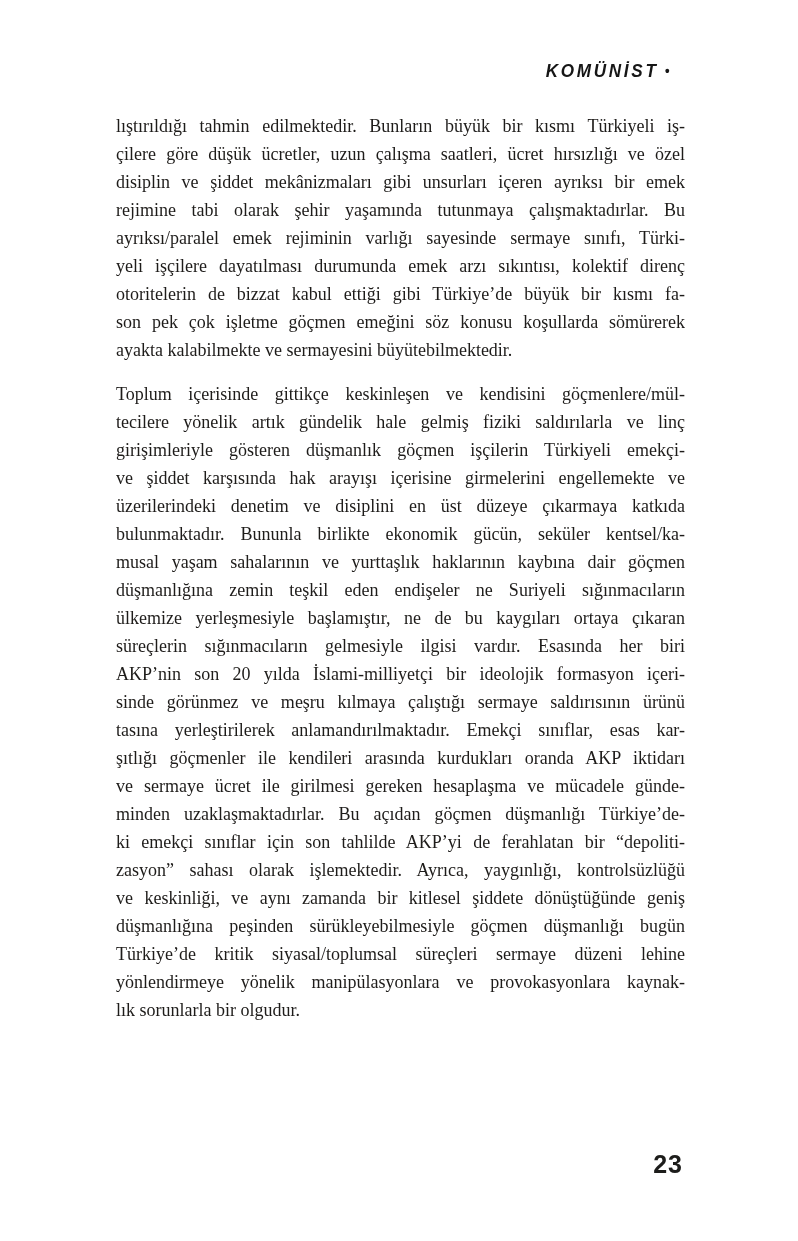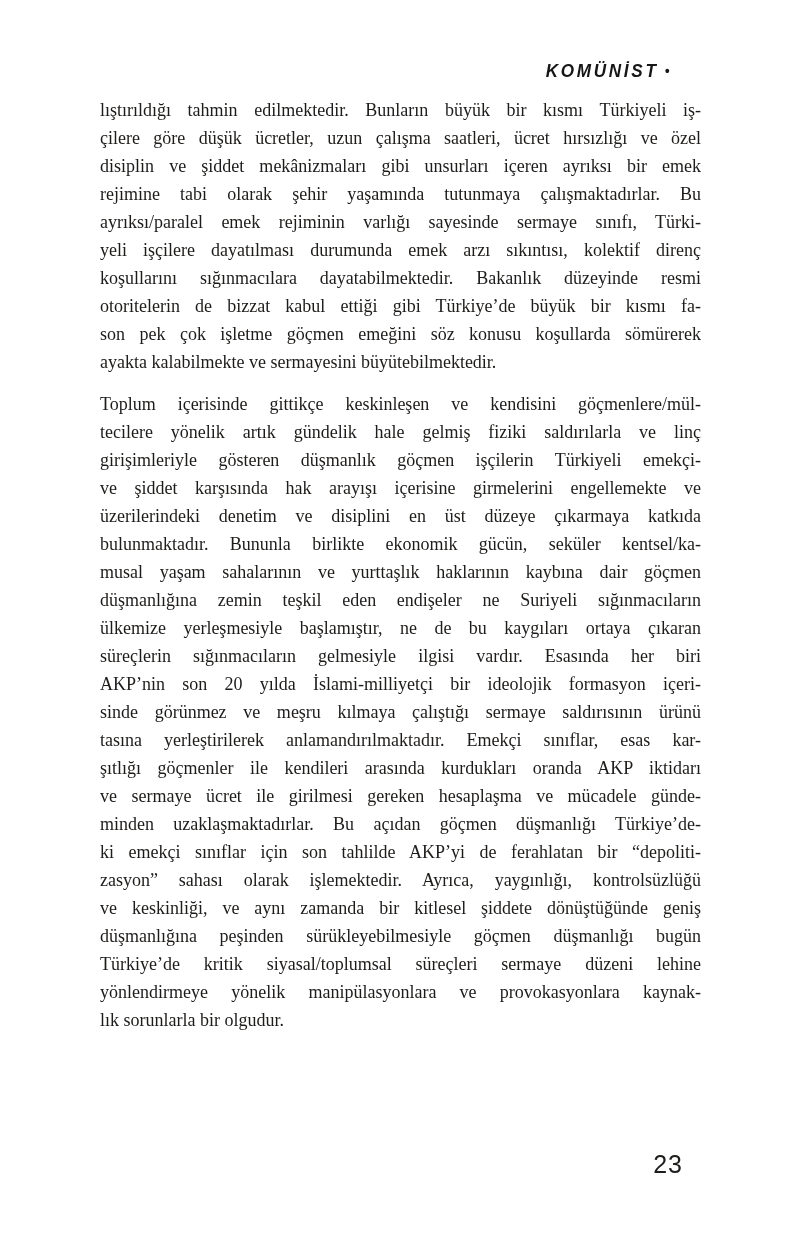--- a/index.html
+++ b/index.html
@@ -55,36 +55,36 @@
     white-space: nowrap;
   }
   .body-text {
     position: absolute;
     top: 96px;
     left: 100px;
     width: 601px;
     font-size: 18px;
     line-height: 28px;
   }
-  .paragraph { margin: 0; }
+  .paragraph { margin: 16px; }
   .paragraph + .paragraph { margin-top: 14px; }
   .line {
     text-align: justify;
     text-align-last: justify;
     white-space: normal;
   }
   .line.last {
     text-align-last: left;
   }
   .page-number {
     position: absolute;
     top: 1150px;
     right: 41px;
     font-family: "Liberation Sans", sans-serif;
-    font-weight: normal;
+    font-weight: bold;
     font-size: 25px;
     letter-spacing: 1px;
     color: #1d1d1b;
   }
 </style>
 </head>
 <body>
 
 <div class="page">
 
@@ -96,21 +96,20 @@
   <div class="issue-date">AĞUSTOS/EYLÜL ’24</div>
 
   <div class="body-text">
       <div class="paragraph">
         <div class="line">lıştırıldığı tahmin edilmektedir. Bunların büyük bir kısmı Türkiyeli iş-</div>
         <div class="line">çilere göre düşük ücretler, uzun çalışma saatleri, ücret hırsızlığı ve özel</div>
         <div class="line">disiplin ve şiddet mekânizmaları gibi unsurları içeren ayrıksı bir emek</div>
         <div class="line">rejimine tabi olarak şehir yaşamında tutunmaya çalışmaktadırlar. Bu</div>
         <div class="line">ayrıksı/paralel emek rejiminin varlığı sayesinde sermaye sınıfı, Türki-</div>
         <div class="line">yeli işçilere dayatılması durumunda emek arzı sıkıntısı, kolektif direnç</div>
-        <div class="line">koşullarını sığınmacılara dayatabilmektedir. Bakanlık düzeyinde resmi</div>
         <div class="line">otoritelerin de bizzat kabul ettiği gibi Türkiye’de büyük bir kısmı fa-</div>
         <div class="line">son pek çok işletme göçmen emeğini söz konusu koşullarda sömürerek</div>
         <div class="line last">ayakta kalabilmekte ve sermayesini büyütebilmektedir.</div>
       </div>
       <div class="paragraph">
         <div class="line">Toplum içerisinde gittikçe keskinleşen ve kendisini göçmenlere/mül-</div>
         <div class="line">tecilere yönelik artık gündelik hale gelmiş fiziki saldırılarla ve linç</div>
         <div class="line">girişimleriyle gösteren düşmanlık göçmen işçilerin Türkiyeli emekçi-</div>
         <div class="line">ve şiddet karşısında hak arayışı içerisine girmelerini engellemekte ve</div>
         <div class="line">üzerilerindeki denetim ve disiplini en üst düzeye çıkarmaya katkıda</div>

